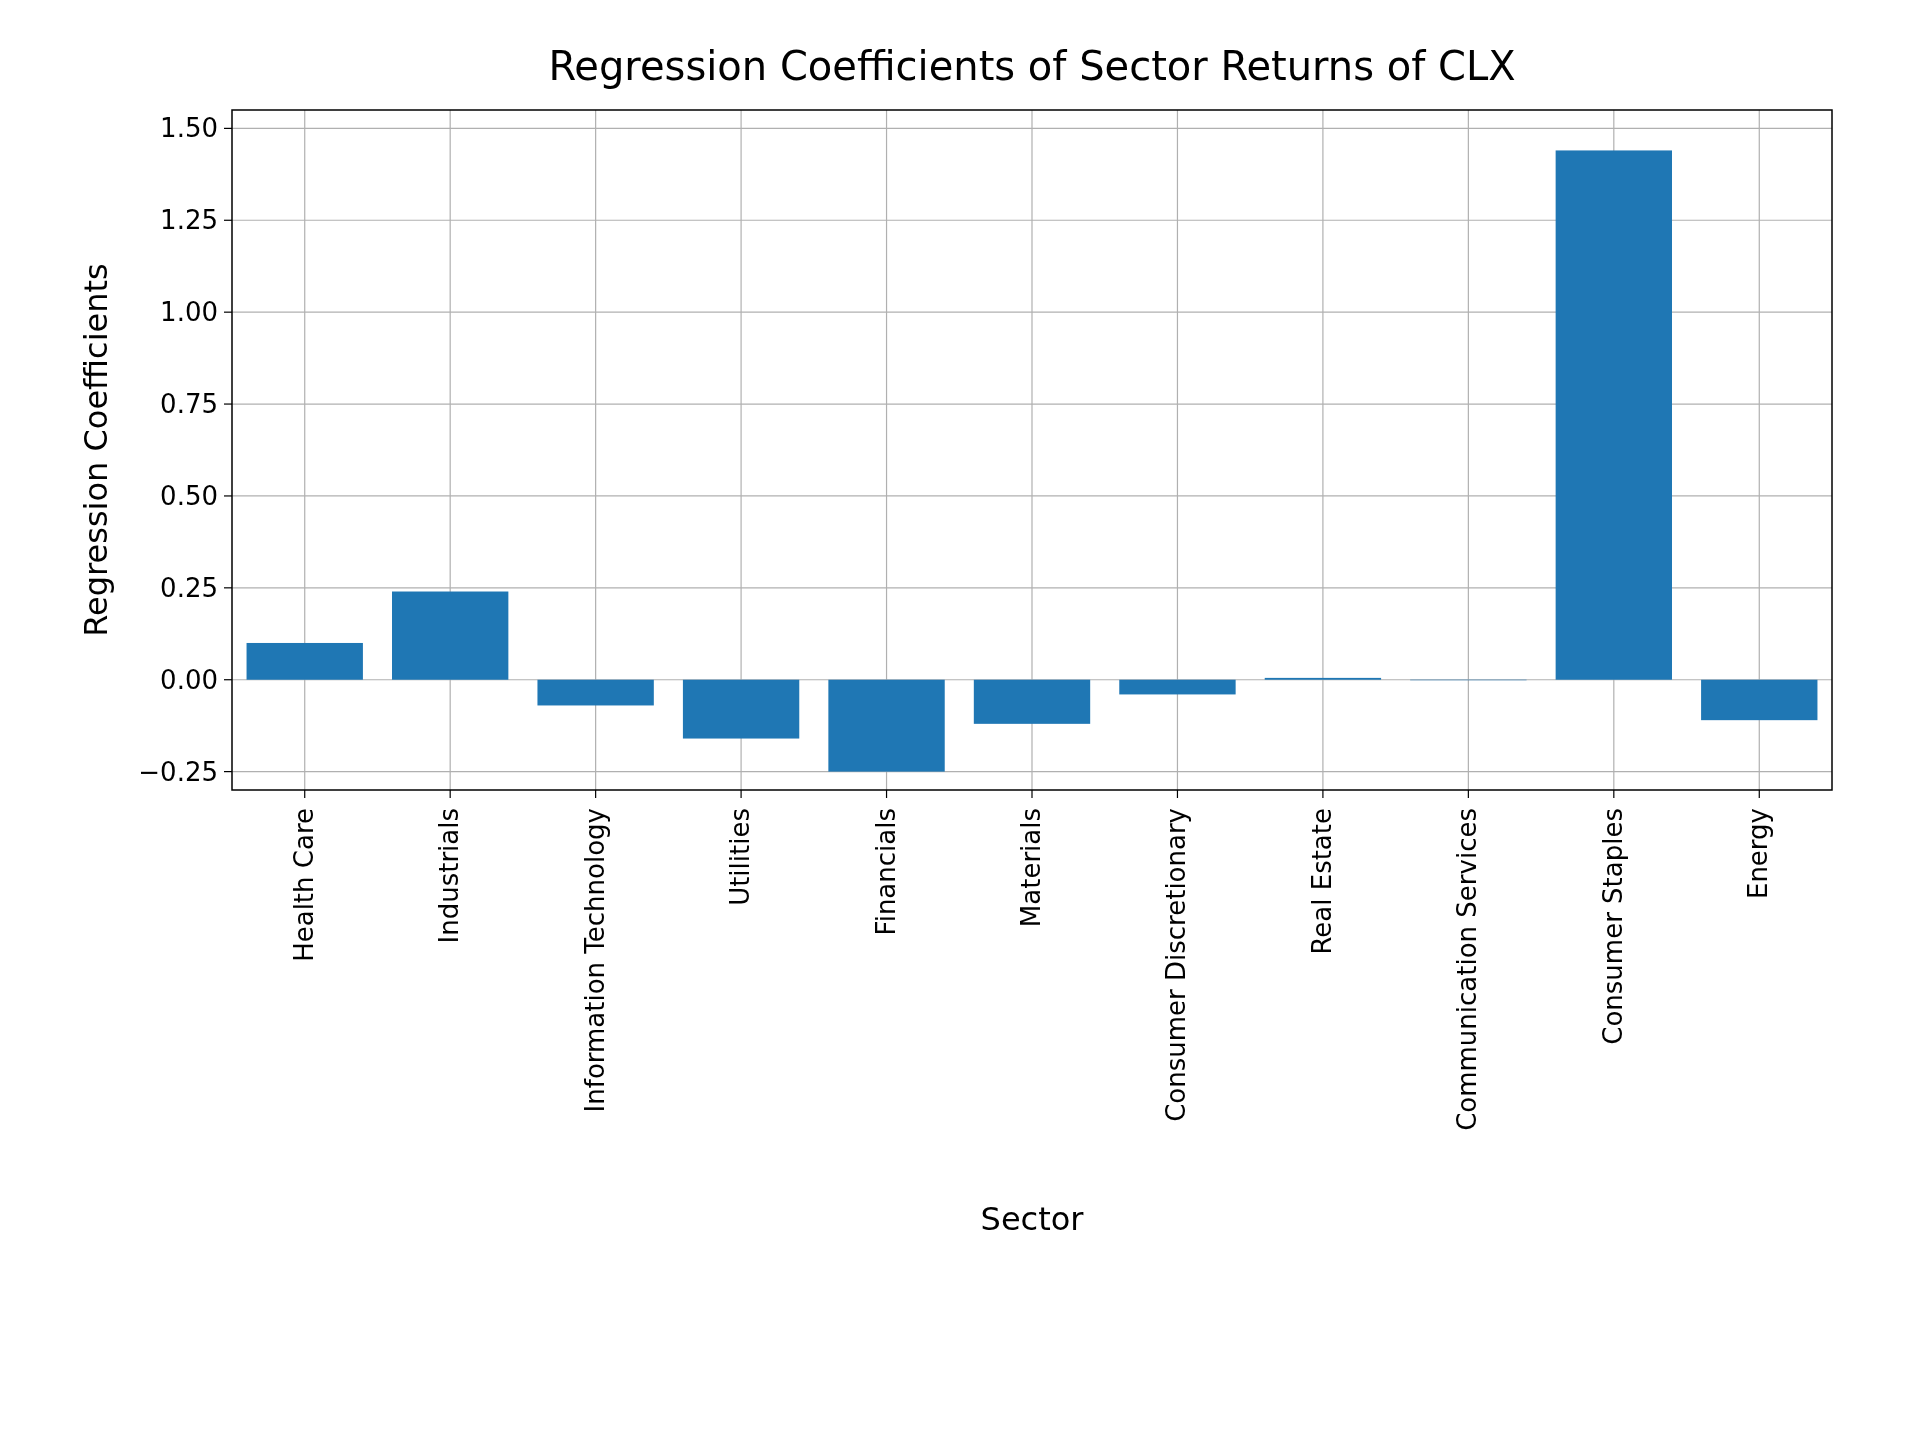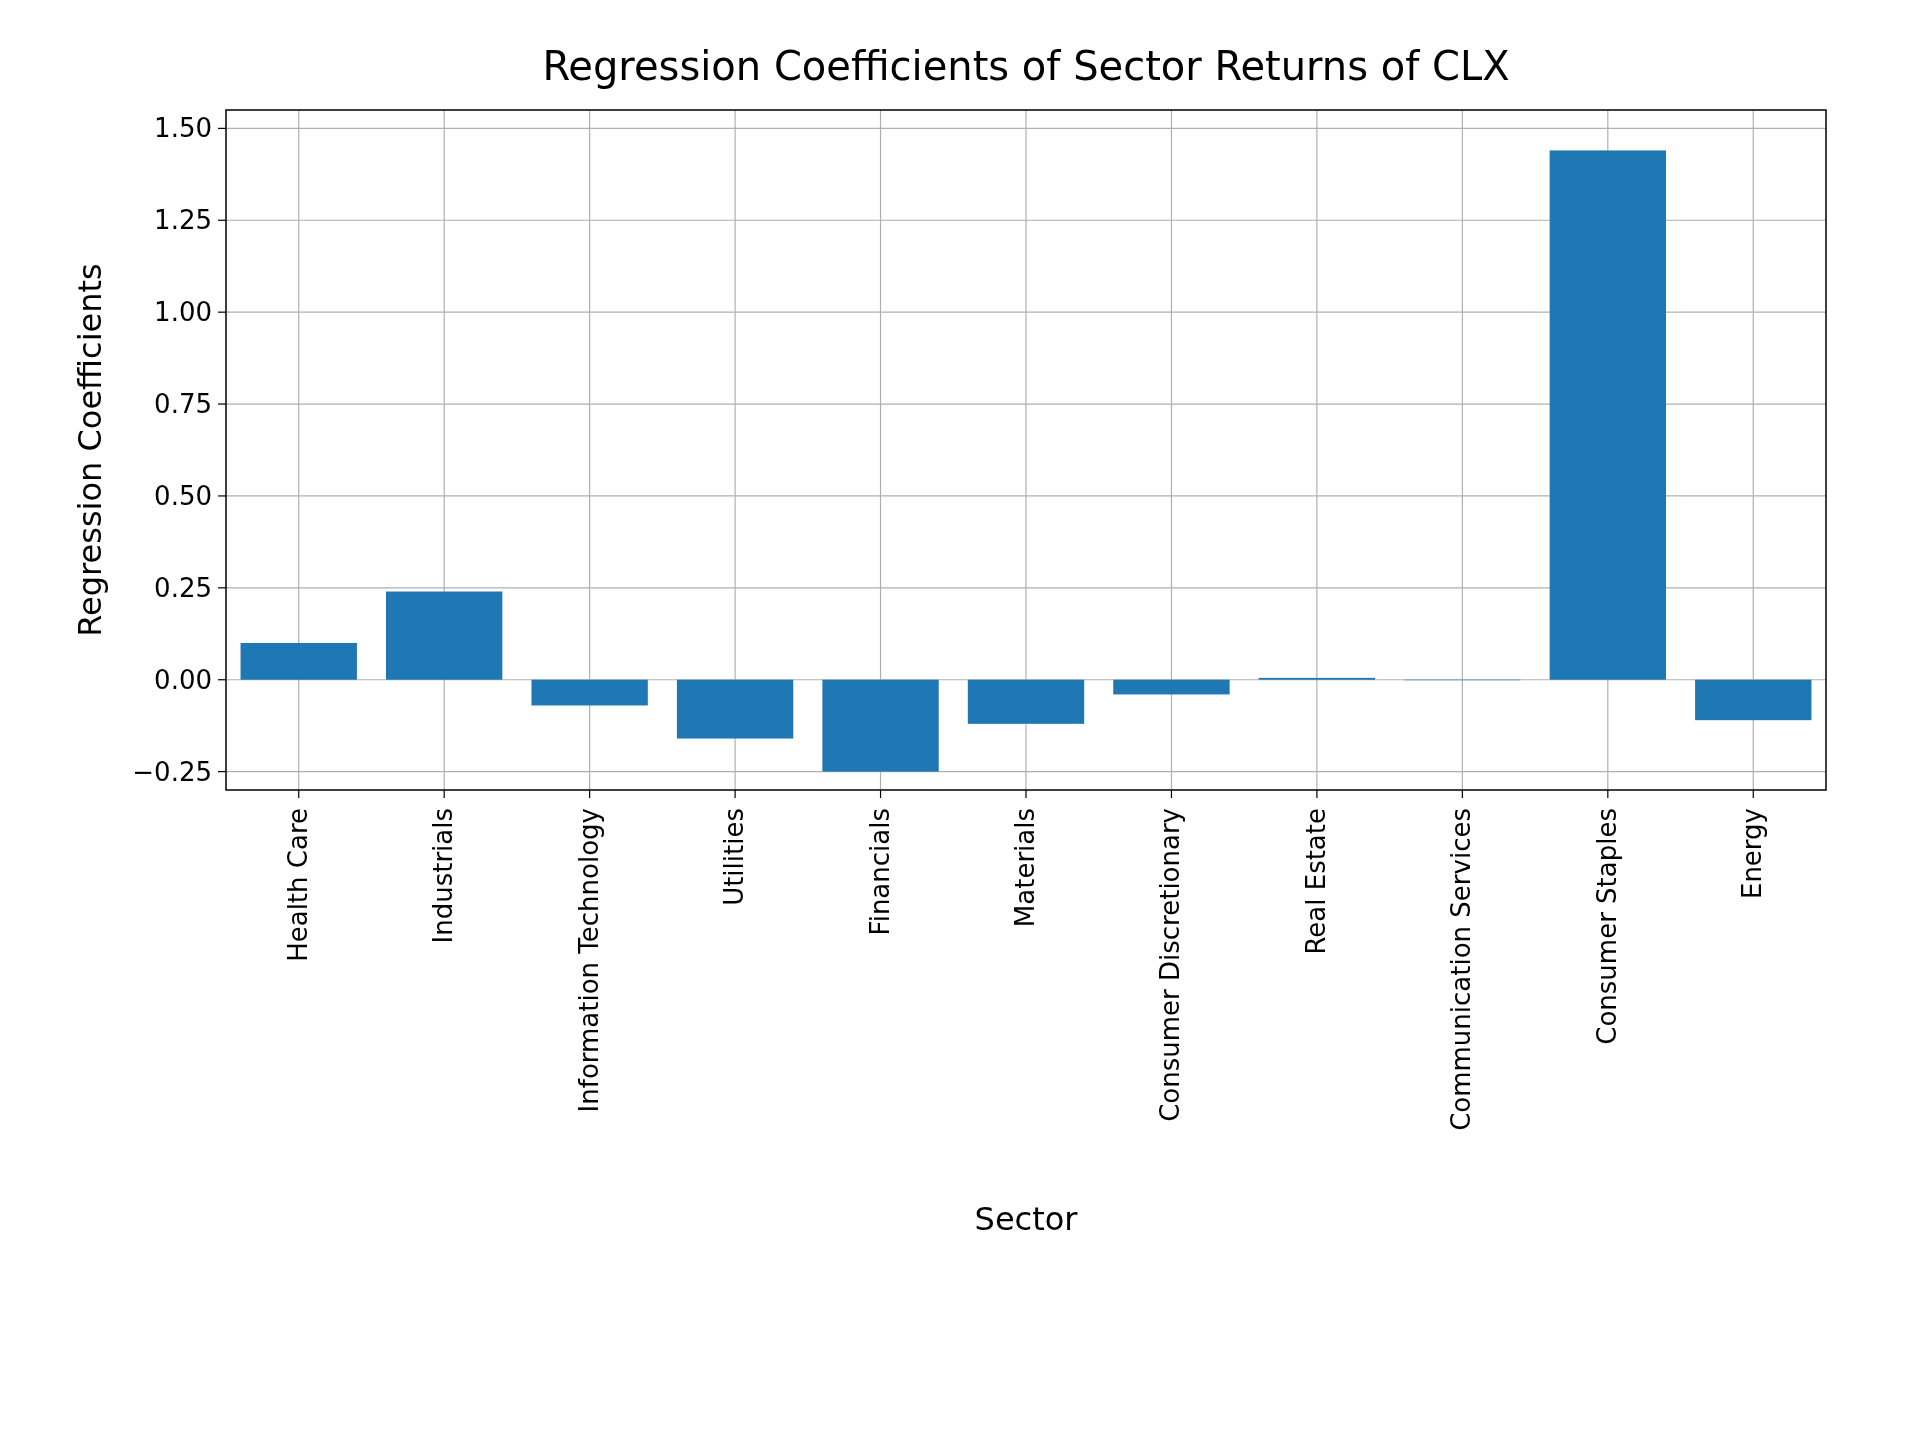--- a/index.html
+++ b/index.html
@@ -7,21 +7,21 @@
     margin: 0;
     padding: 0;
     background: #fff;
     font-family: "DejaVu Sans", "Helvetica Neue", Arial, sans-serif;
     width: 1920px;
     height: 1440px;
     overflow: hidden;
   }
   .chart-wrap {
     position: absolute;
-    left: 56px;
+    left: 62px;
     top: 30px;
     width: 1800px;
     height: 1380px;
   }
   svg { display: block; }
   .title {
     font-size: 40px;
     text-anchor: middle;
   }
   .axis-label {

